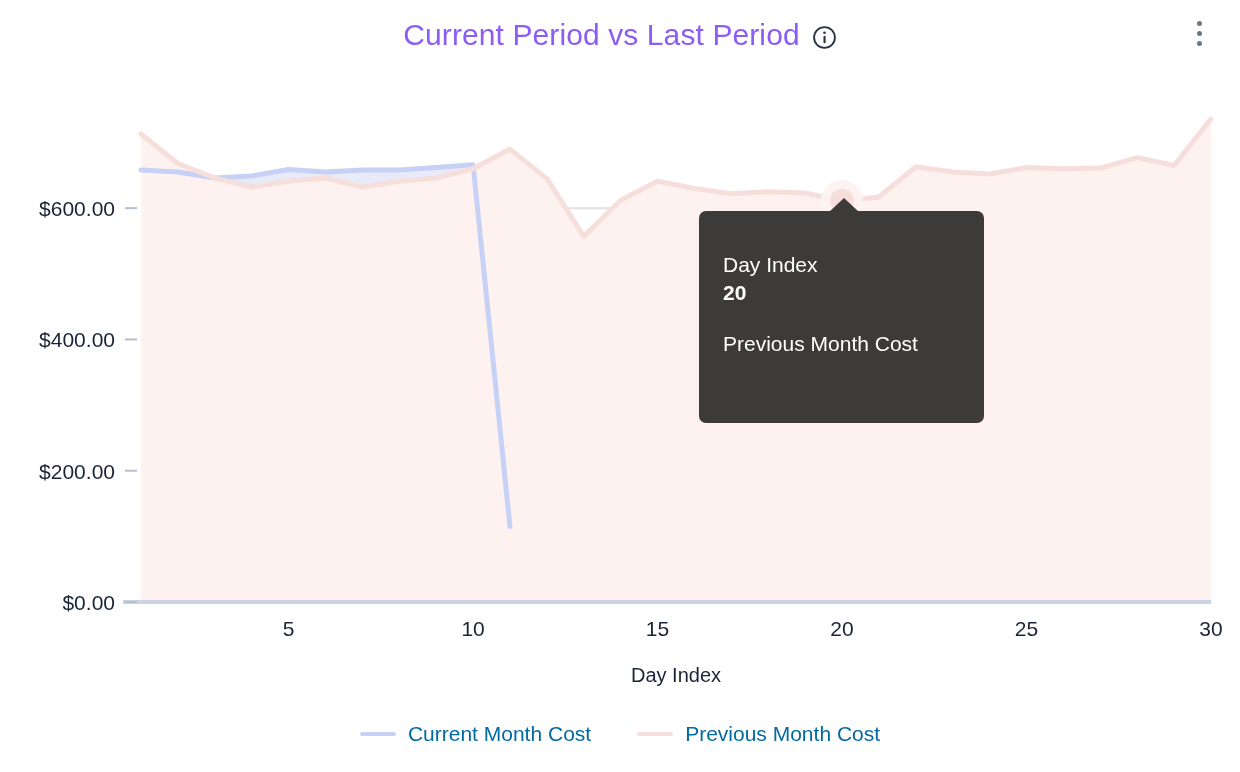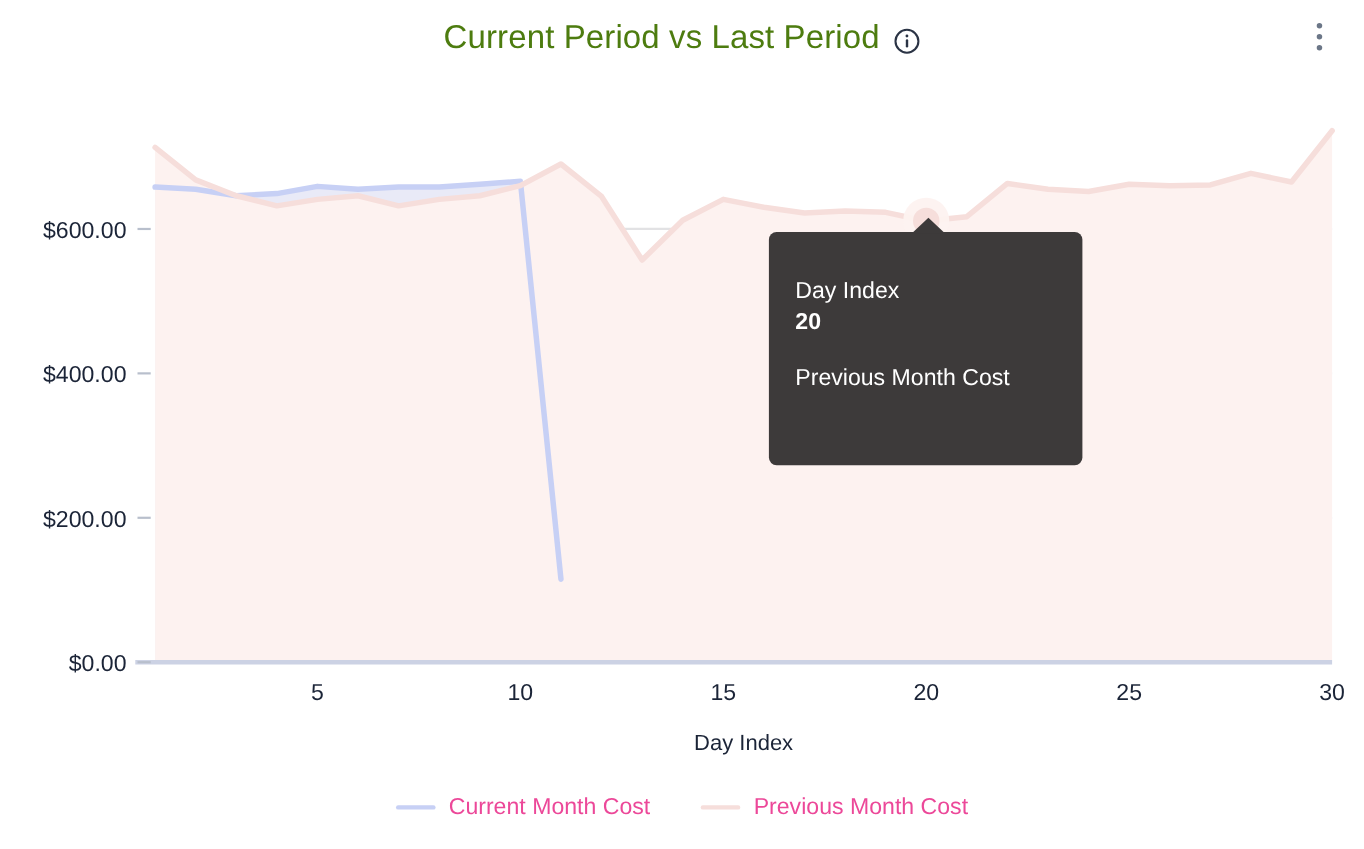--- a/index.html
+++ b/index.html
@@ -36,21 +36,21 @@
 
   .title-wrap {
     display: flex;
     align-items: center;
     gap: 12px;
   }
 
   .chart-title {
     font-size: 30px;
     font-weight: 400;
-    color: #4d7c0f;
+    color: #8b5cf6;
     letter-spacing: 0.1px;
     white-space: nowrap;
   }
 
   .info-icon {
     width: 25px;
     height: 25px;
     display: block;
     color: #2b3445;
     margin-top: 4px;
@@ -162,21 +162,21 @@
     cursor: pointer;
   }
   .legend-swatch {
     width: 36px;
     height: 4px;
     border-radius: 2px;
     display: block;
   }
   .legend-label {
     font-size: 21px;
-    color: #ec4899;
+    color: #0369a1;
     white-space: nowrap;
   }
 </style>
 </head>
 <body>
 
 <div class="card">
 
   <div class="chart-header">
     <div class="title-wrap">

